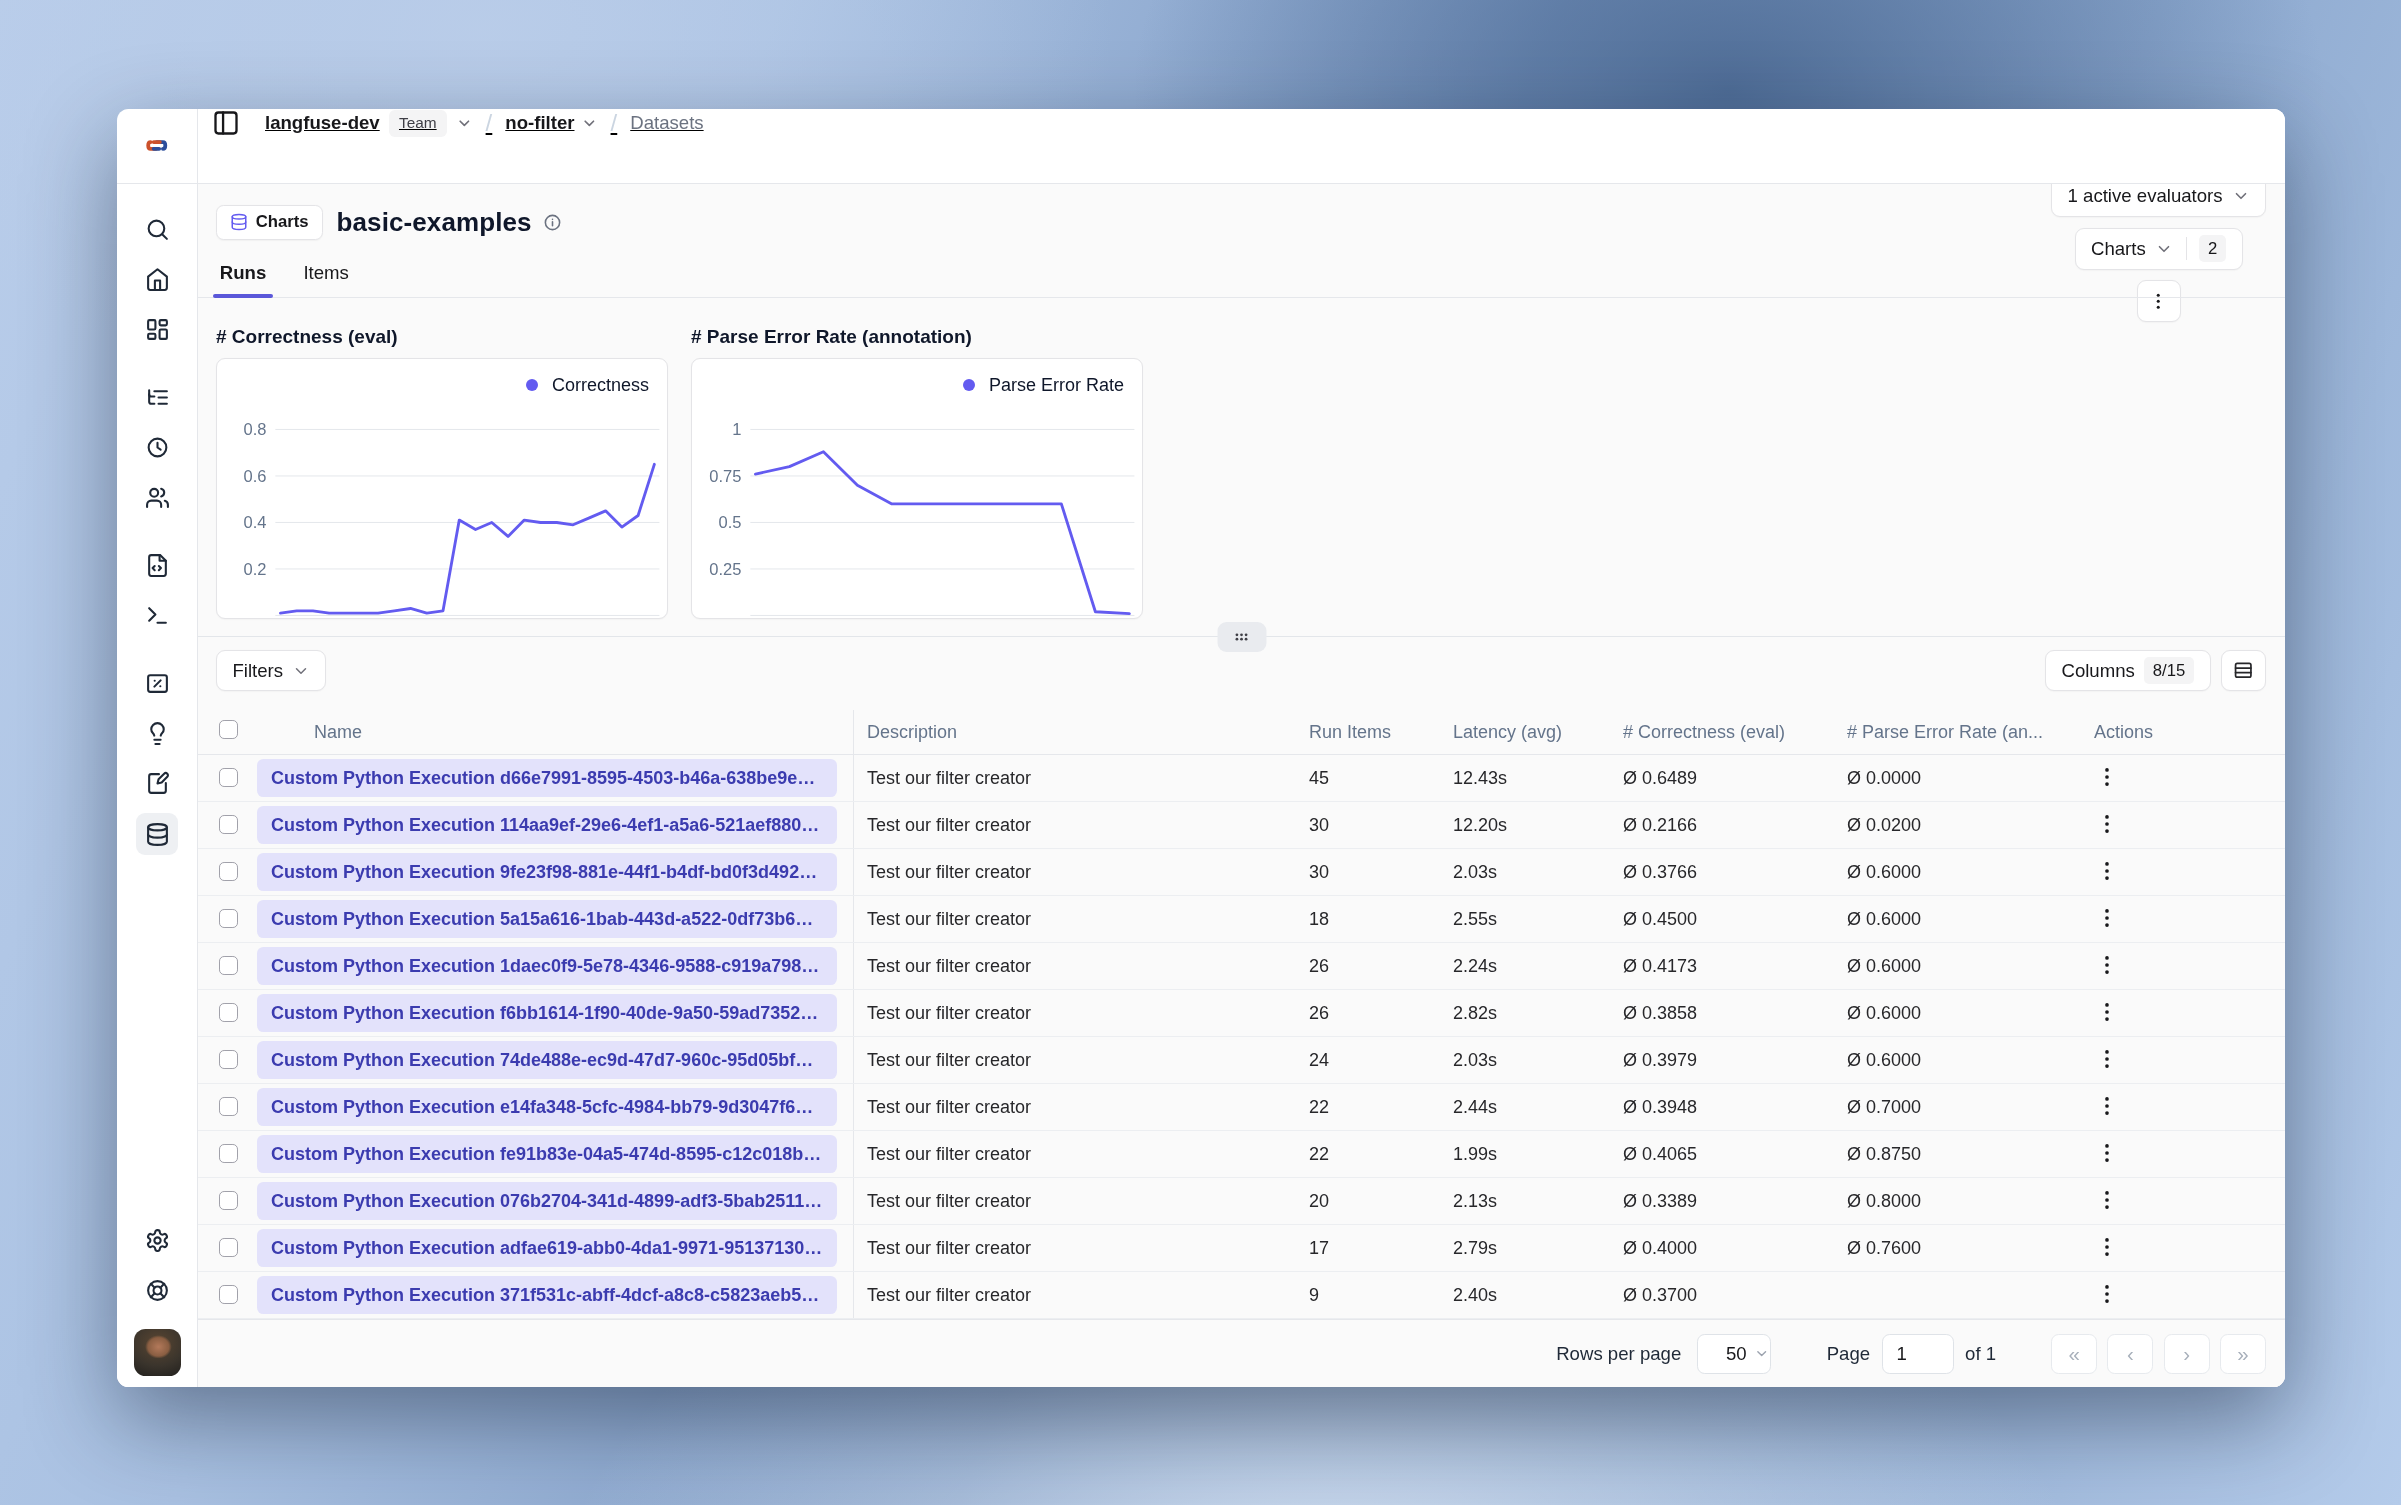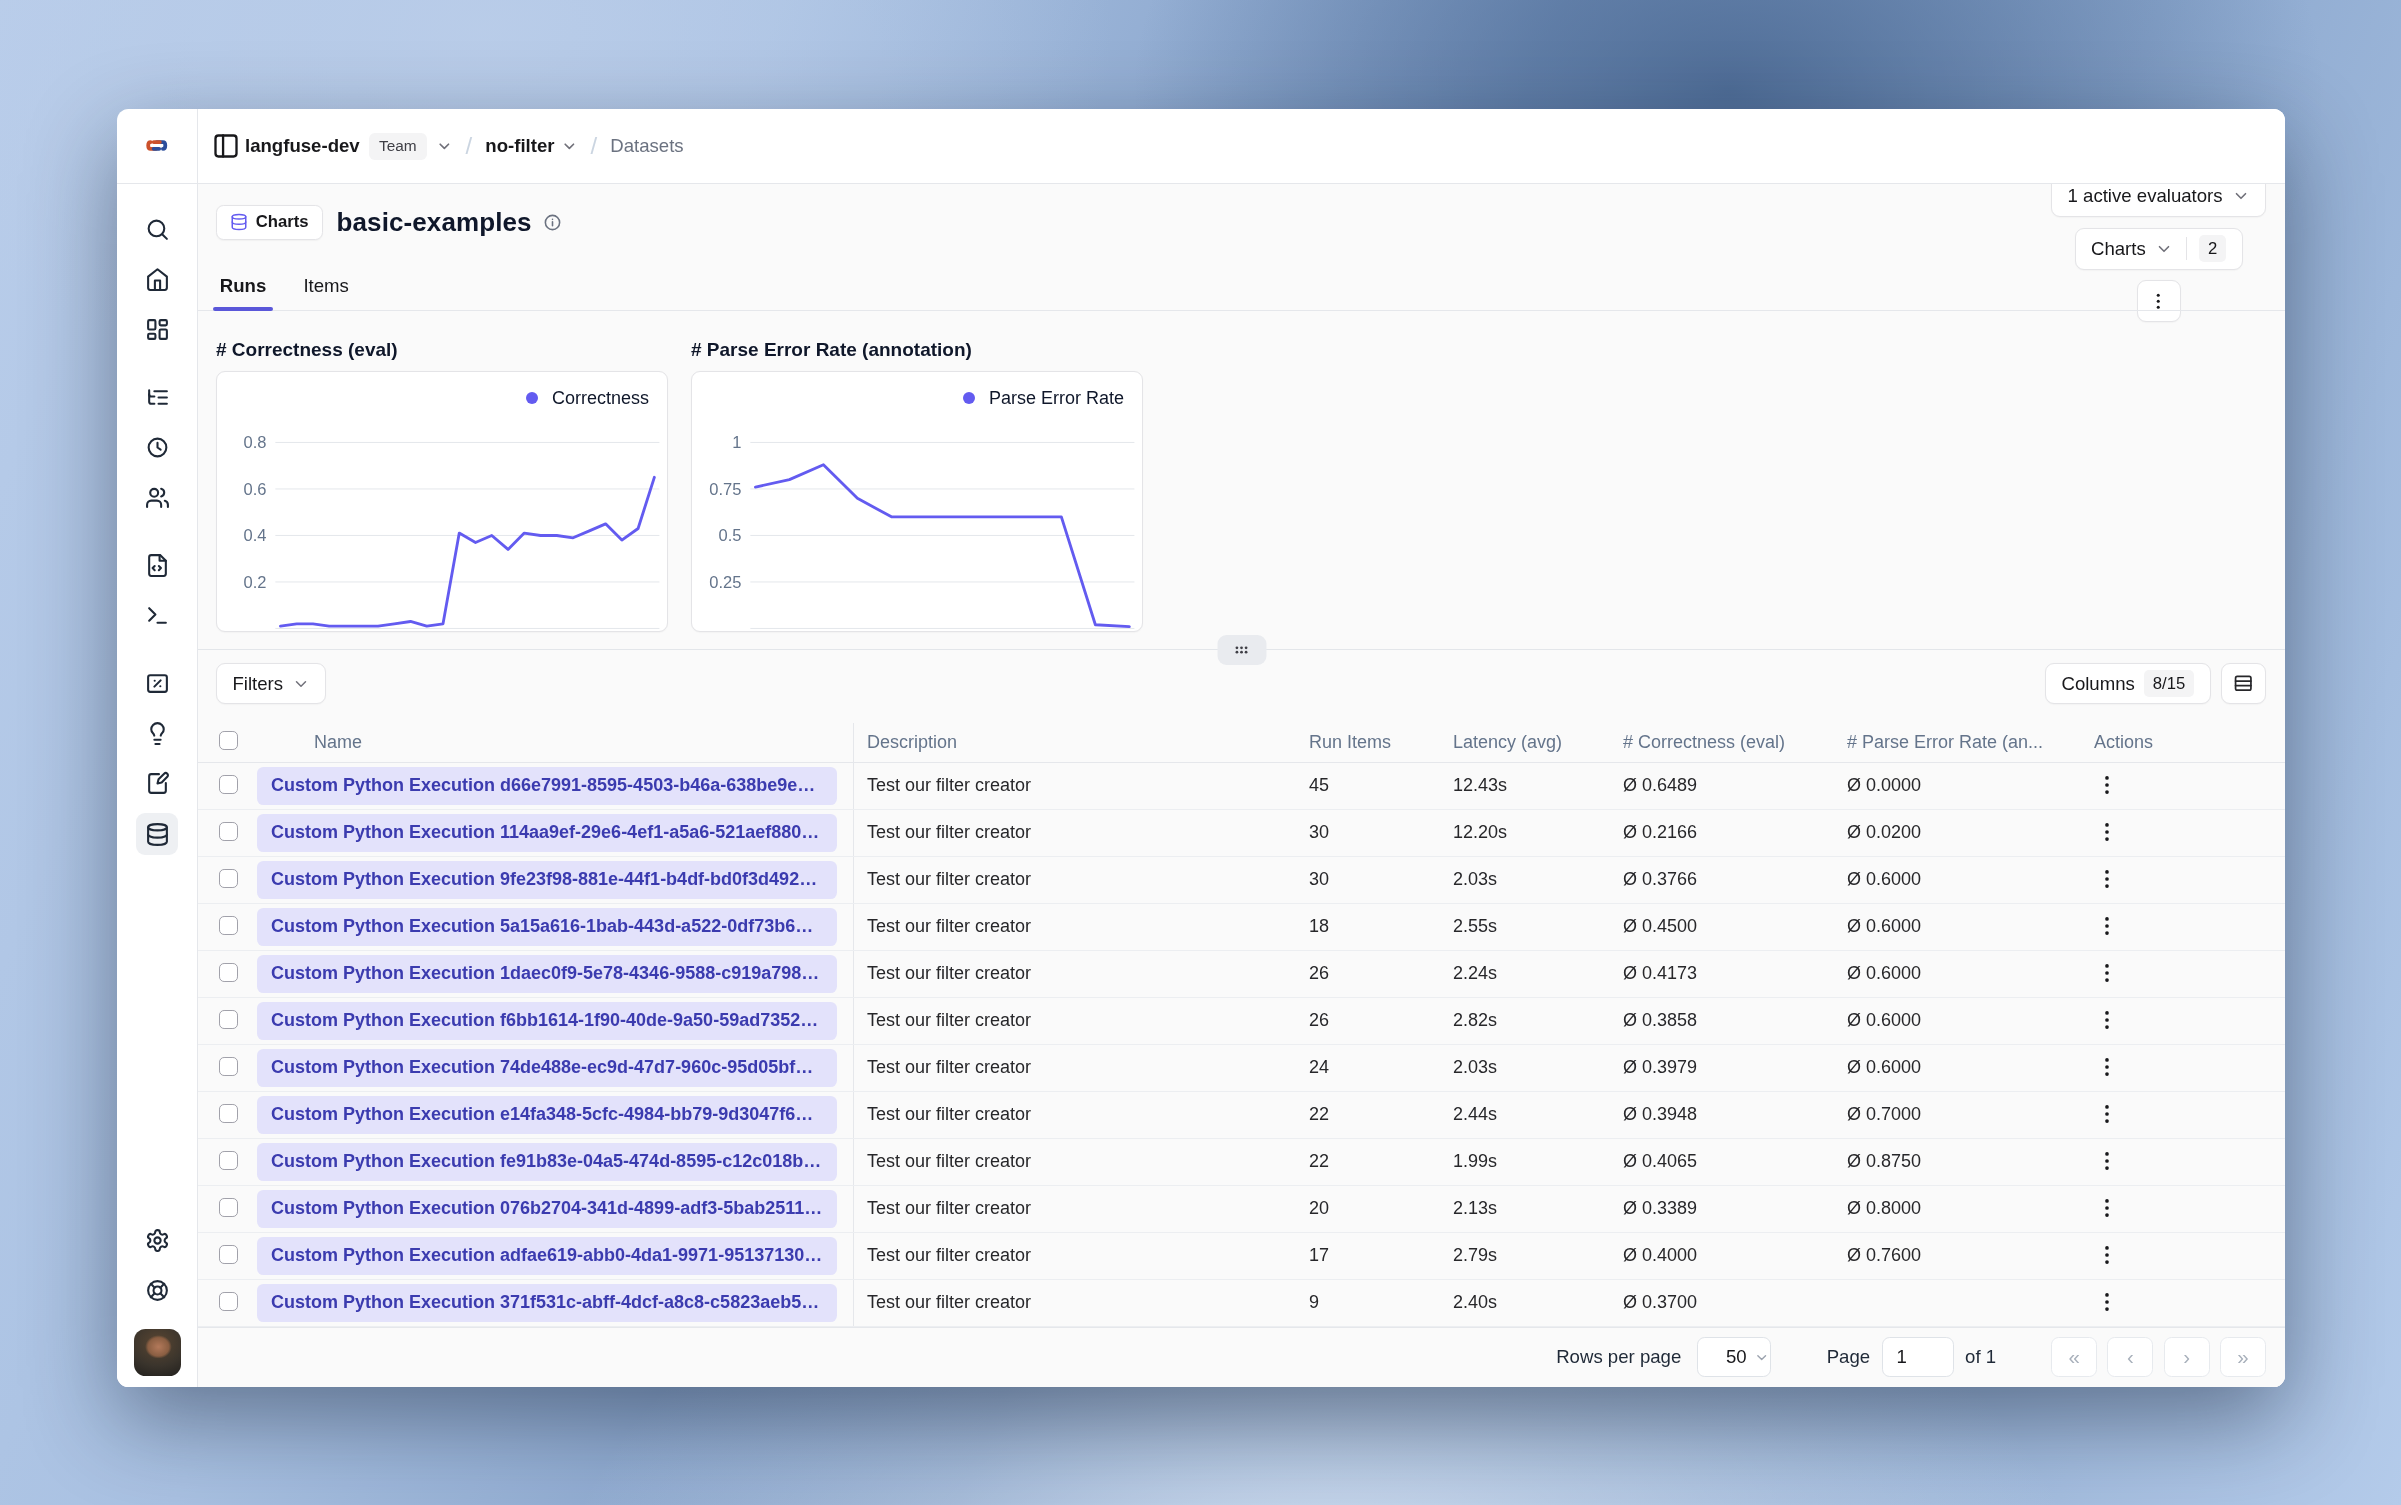--- a/index.html
+++ b/index.html
@@ -13,21 +13,21 @@
       linear-gradient(112deg,#b9cdea 0%,#a9c1e2 26%,#7e9bc4 52%,#8da9cf 72%,#b4cbea 100%);
   }
   .window {
     position:absolute; left:117px; top:109px; width:2168px; height:1278px;
     background:#fff; border-radius:11.5px; overflow:hidden;
     box-shadow:0 32px 90px rgba(10,25,47,.45);
     display:grid; grid-template-columns:81px 1fr; grid-template-rows:75px 1fr;
   }
   
   .corner { border-right:0.6px solid #e5e7eb; border-bottom:0.6px solid #e5e7eb; display:flex; align-items:center; justify-content:center; }
-  .appheader { border-bottom:0.6px solid #e5e7eb; display:flex; align-items:center; padding:0 19px 0 14px; gap:5px; background:#fff; }
+  .appheader { border-bottom:0.6px solid #e5e7eb; display:flex; align-items:flex-start; padding:0 19px 0 14px; gap:25px; background:#fff;text-decoration:underline; }
   .icon { display:inline-flex; align-items:center; justify-content:center; color:#1e293b; }
   .icon svg { width:100%; height:100%; }
   .toggle-btn { width:28px; height:28px; color:#18181b; background:none; border:none; cursor:pointer; }
   .crumbs { display:flex; align-items:center; gap:13px; font-size:18.6px; color:#18181b; }
   .crumb-org { display:flex; align-items:center; gap:9px; font-weight:700; }
   .team-badge { background:#f4f4f5; border-radius:5.8px; padding:4.5px 10.3px; font-size:15.4px; font-weight:500; color:#3f3f46; }
   .chev { width:16.7px; height:16.7px; color:#71717a; }
   .slash { color:#cbd5e1; font-size:24px; font-weight:300; }
   .crumb-proj { display:flex; align-items:center; gap:6.4px; font-weight:700; }
   .crumb-section { color:#6b7280; font-weight:500; }
@@ -53,21 +53,21 @@
   .btn { display:flex; align-items:center; gap:9px; height:42px; border-radius:9px; font-size:18.6px; font-family:inherit; cursor:pointer; }
   .btn-dark { background:#0c1524; color:#fff; border:0.6px solid #0c1524; padding:0 19px; font-weight:600; }
   .btn-dark .icon { width:19px; height:19px; color:#fff; }
   .btn-light { background:#fff; color:#18181b; border:0.6px solid #e4e4e7; padding:0 15.4px; font-weight:500; box-shadow:0 0.6px 1.3px rgba(0,0,0,.03); }
   .btn-light .chev { width:18px; height:18px; }
   .mini-divider { width:0.6px; height:23px; background:#e4e4e7; margin:0 3.8px; }
   .count-badge { background:#f4f4f5; border-radius:5.1px; padding:3.8px 9px; font-size:16.7px; color:#18181b; }
   .btn-square { width:44px; justify-content:center; padding:0; }
   .kebab-ic { width:20.5px; height:20.5px; color:#18181b; }
   
-  .tabs-row { margin-top:26px; padding:0 18px; border-bottom:0.6px solid #e5e7eb; display:flex; gap:29.5px; }
+  .tabs-row { margin-top:13px; padding:0 18px; border-bottom:0.6px solid #e5e7eb; display:flex; gap:29.5px; }
   .tab { font-size:18.6px; padding:3.8px 3.8px 13px; color:#18181b; position:relative; cursor:pointer; background:none; border:none; font-family:inherit; font-weight:400; }
   .tab.active { font-weight:700; }
   .tab.active::after { content:""; position:absolute; left:-2.6px; right:-2.6px; bottom:-1.3px; height:4.5px; border-radius:2.6px; background:#5a57d9; }
   
   .charts { padding:28px 18px 16.7px; display:flex; gap:23px; }
   .chart-block { width:452px; }
   .chart-title { font-size:19px; font-weight:700; color:#0f172a; margin-bottom:10.3px; }
   .chart-card { position:relative; width:452px; height:261px; background:#fff; border:0.6px solid #e4e4e7; border-radius:9px; box-shadow:0 0.6px 1.3px rgba(0,0,0,.03); }
   .chart-card svg { position:absolute; inset:0; width:100%; height:100%; }
   .legend { position:absolute; top:15.4px; right:18px; display:flex; align-items:center; gap:14px; }

